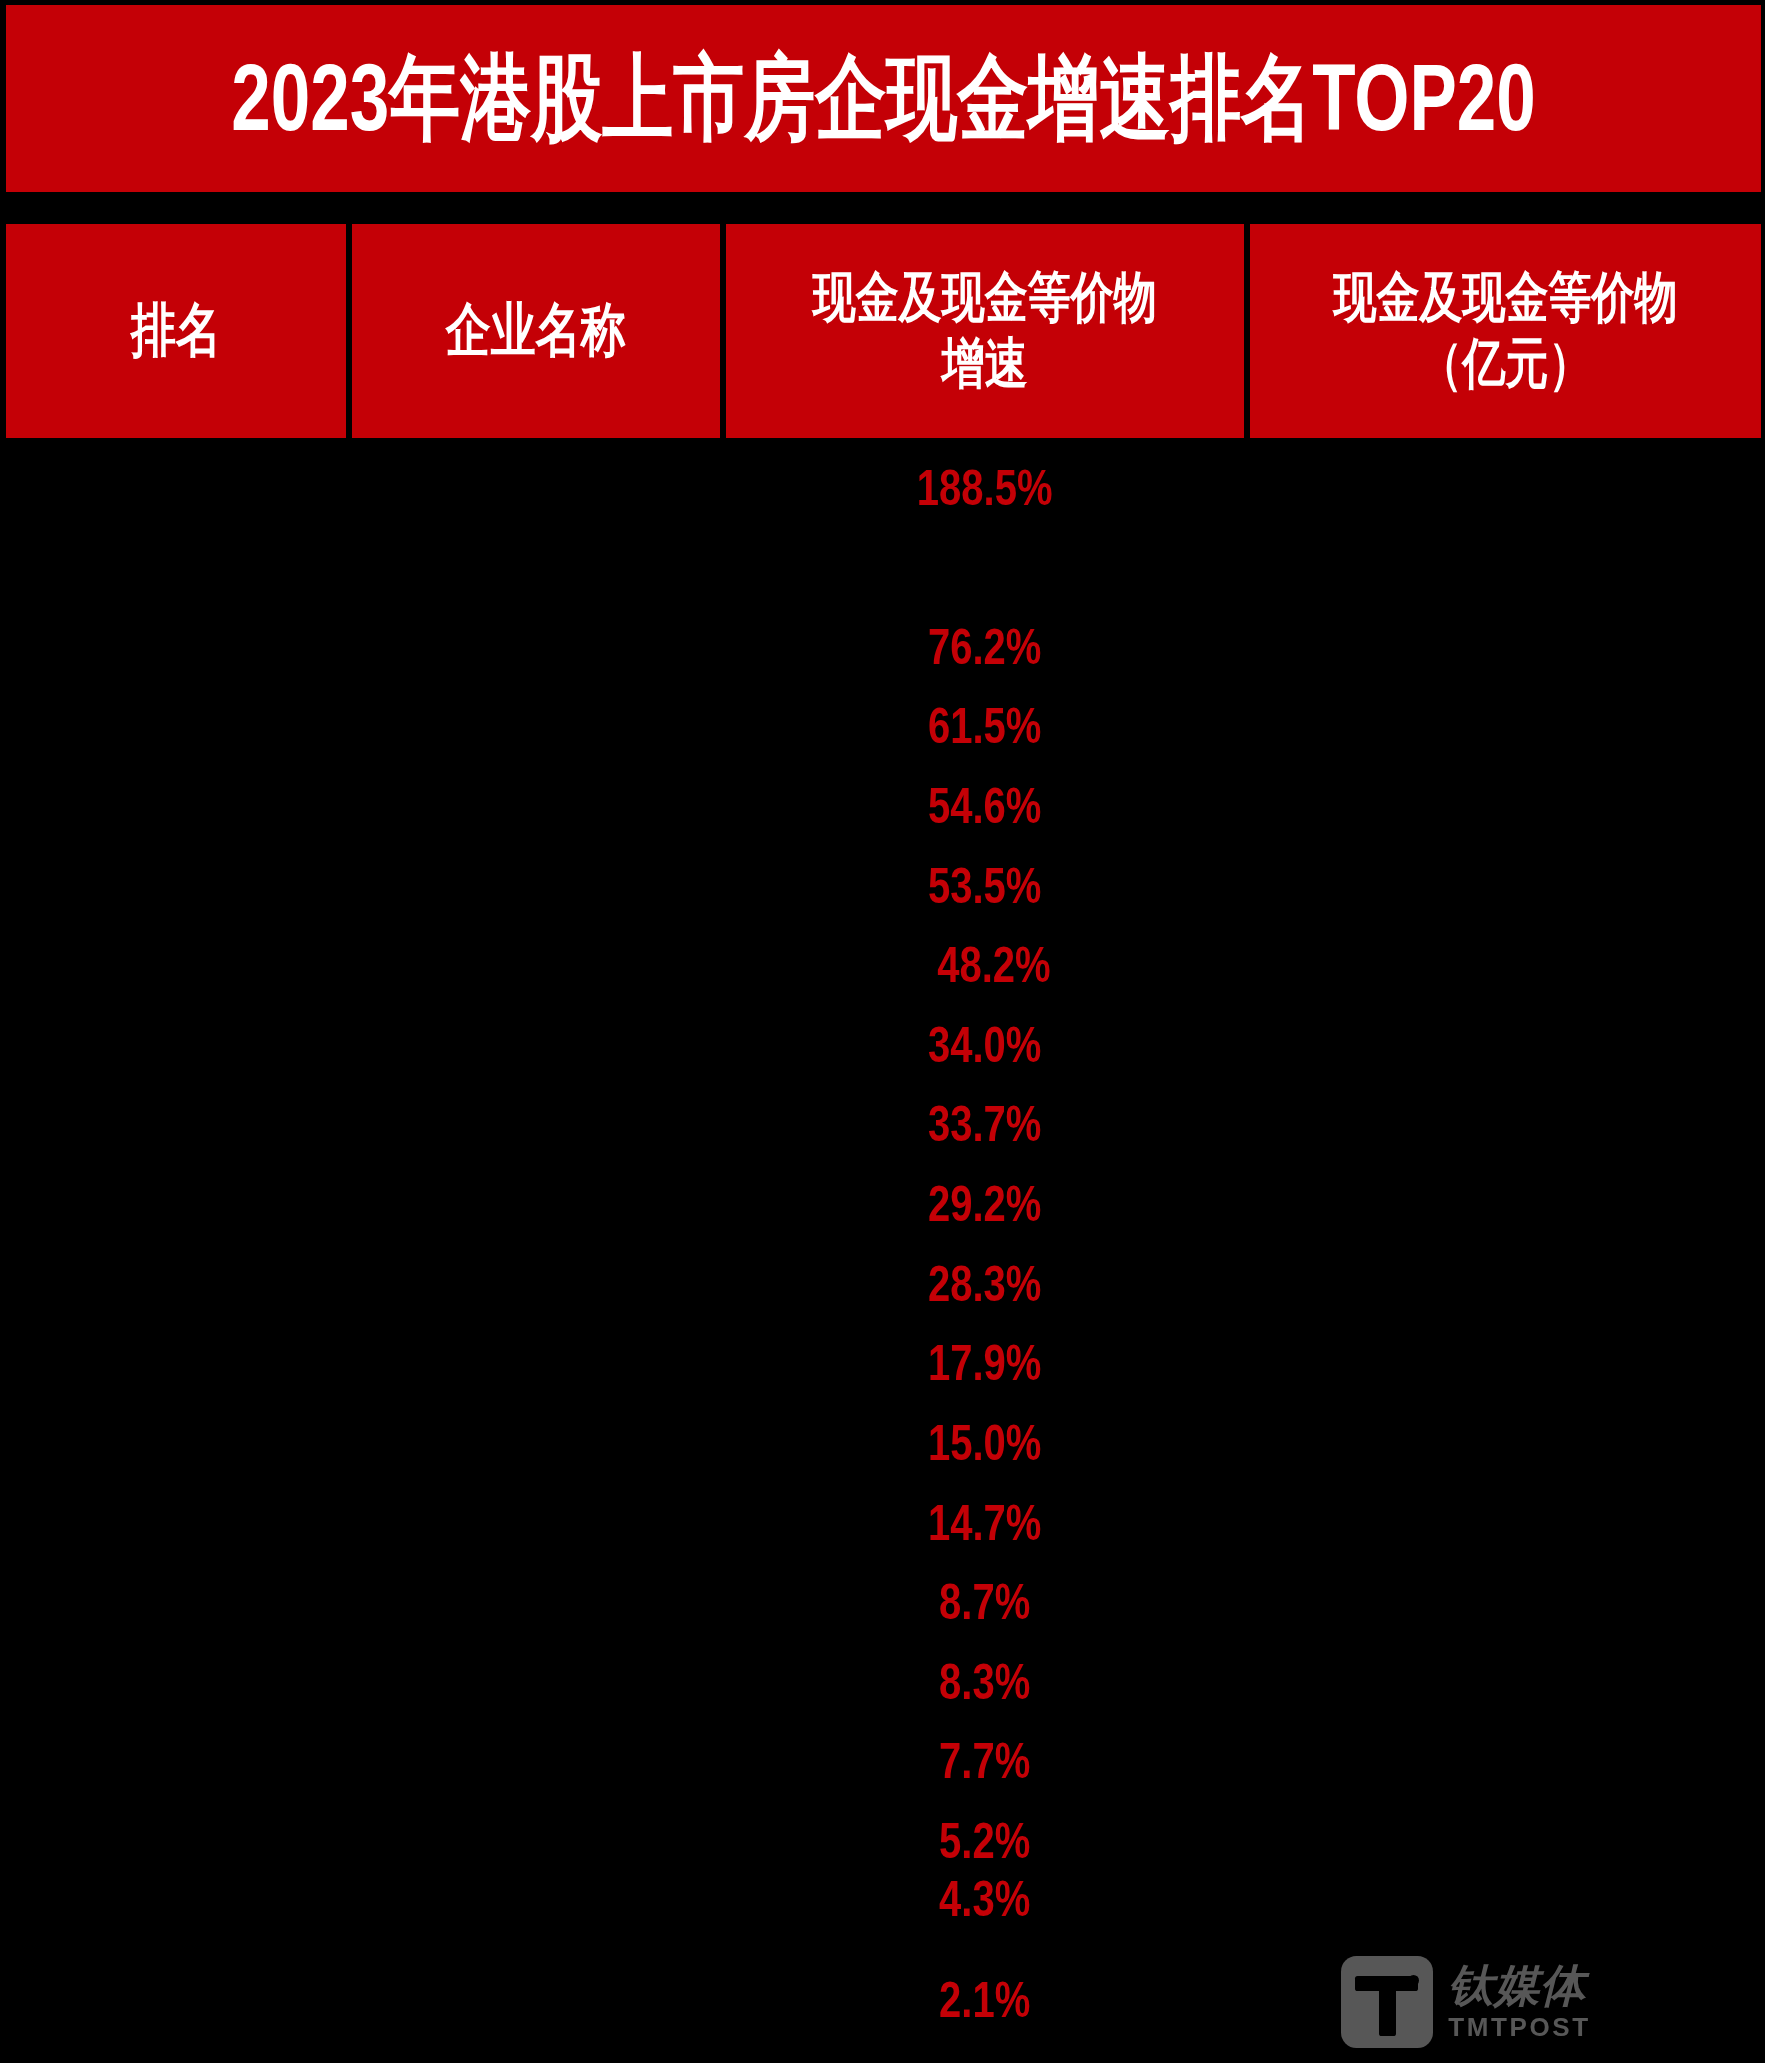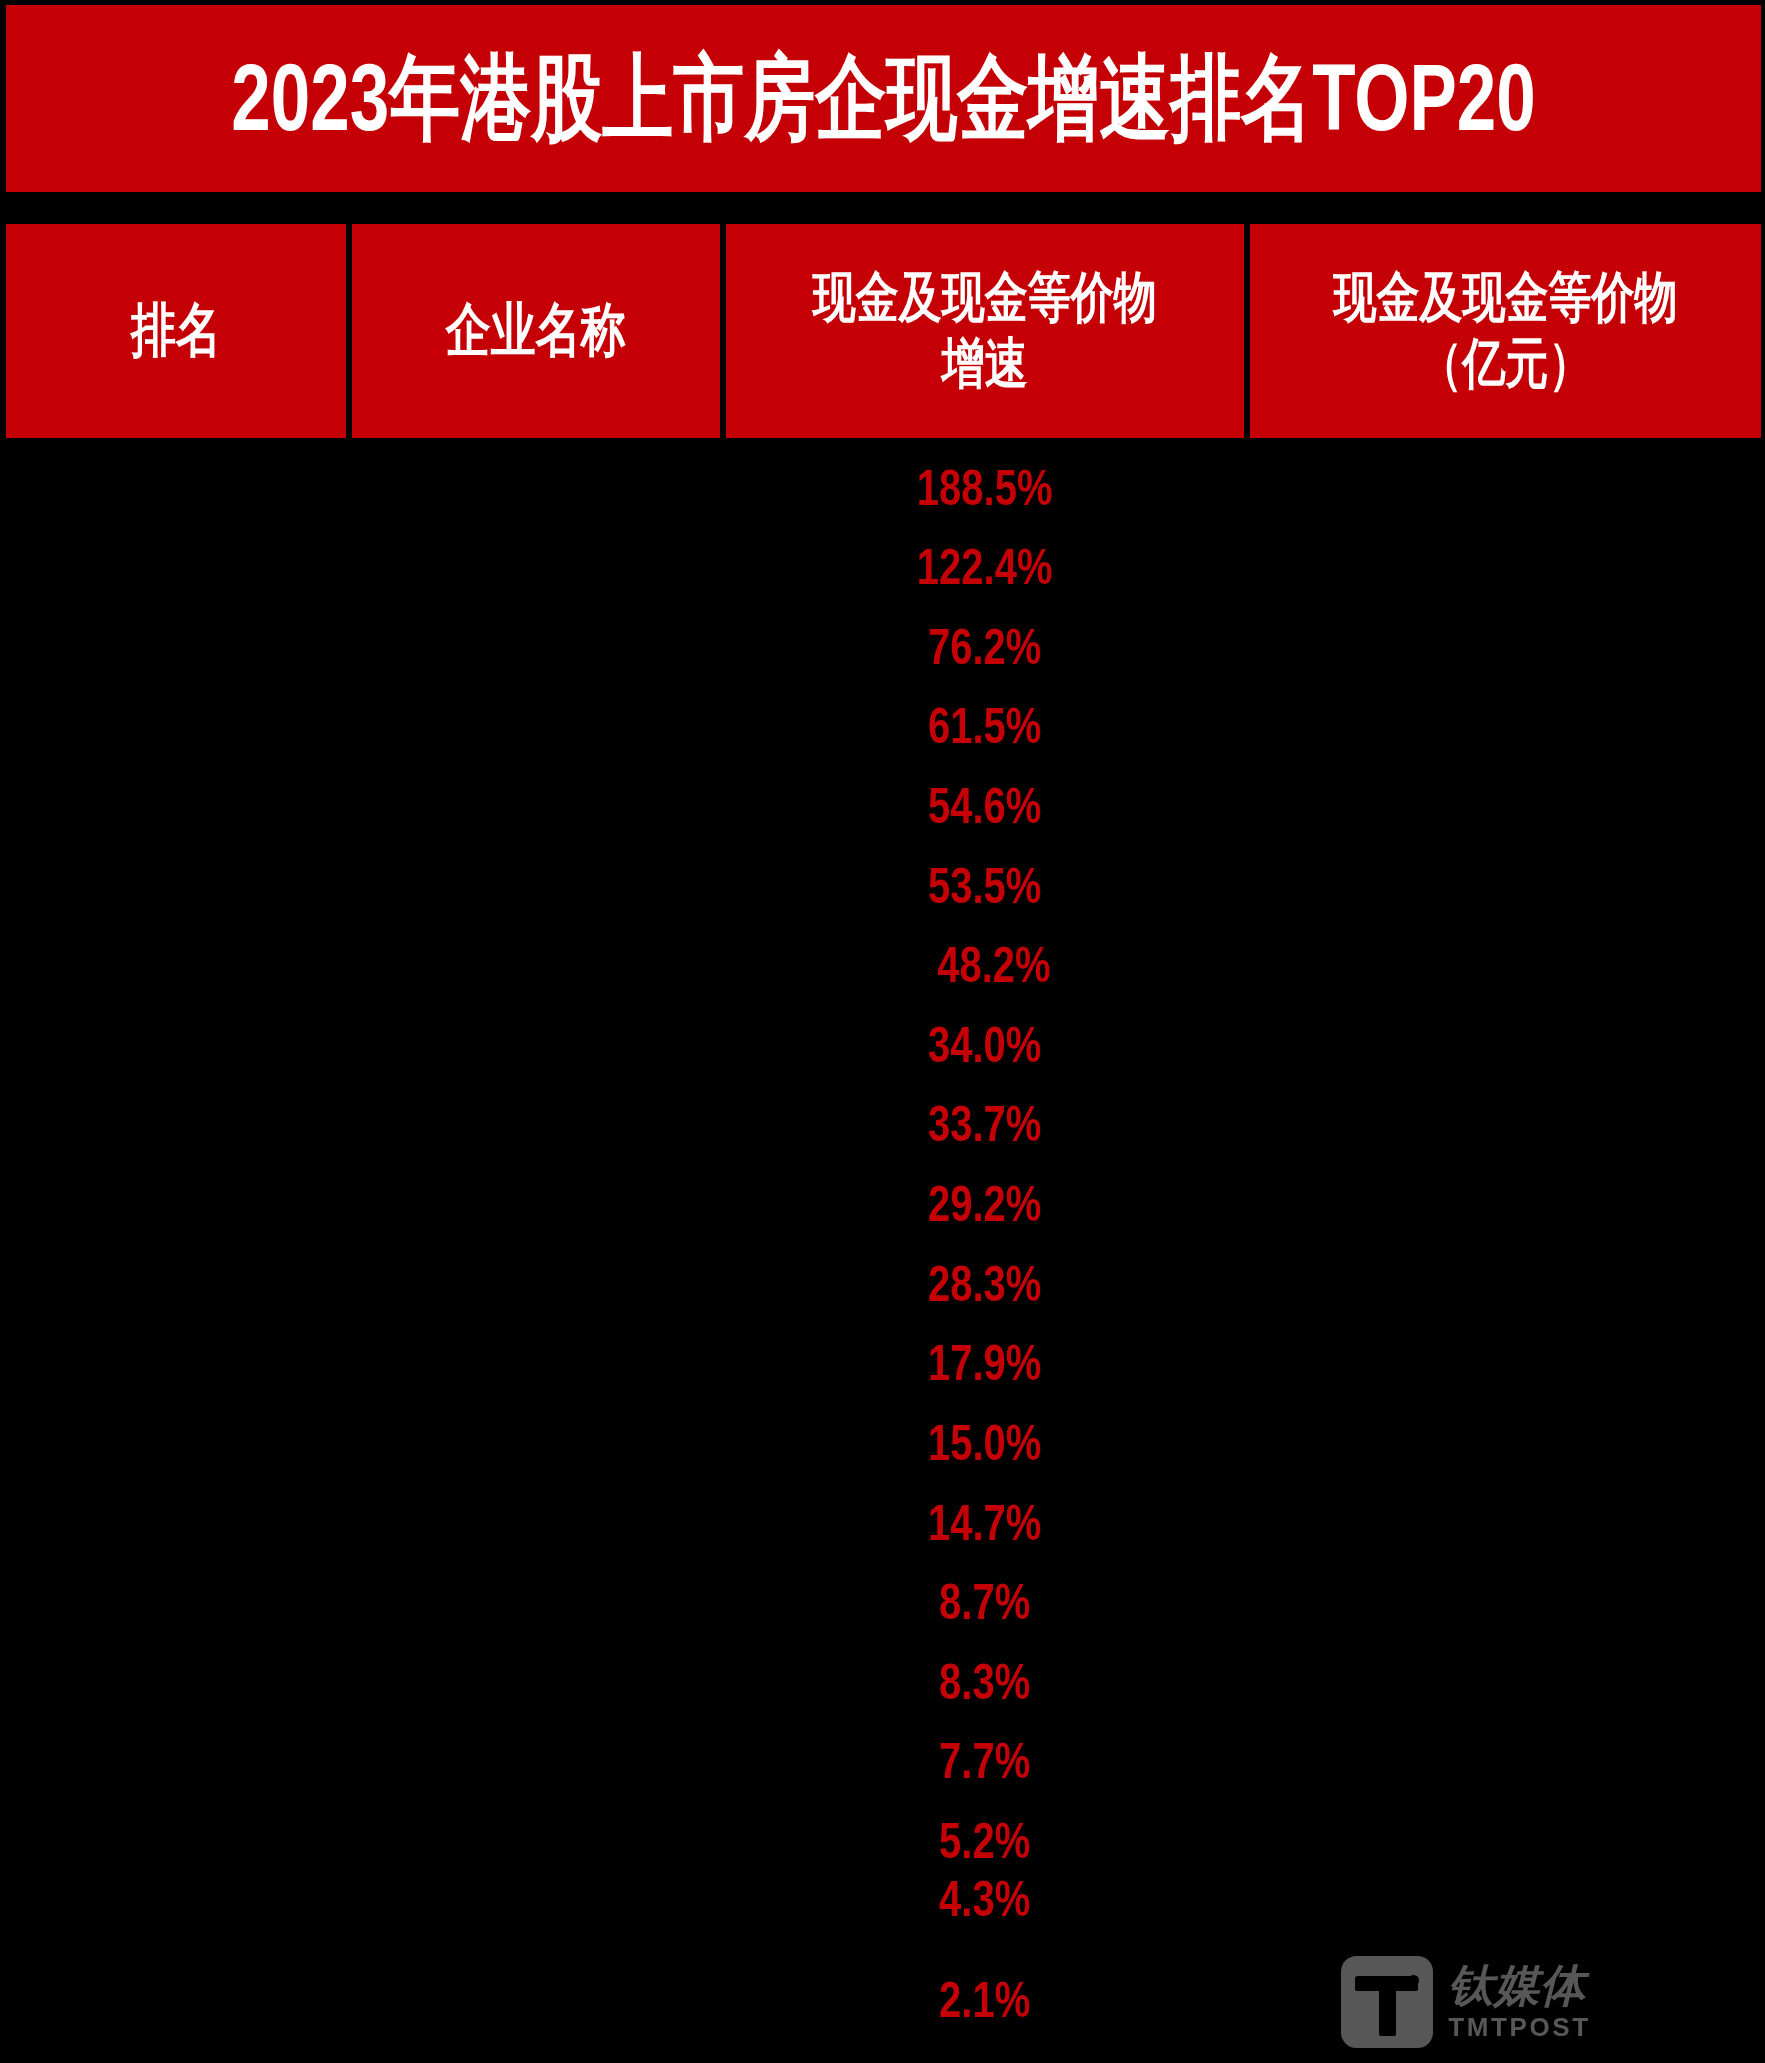--- a/index.html
+++ b/index.html
@@ -251,23 +251,20 @@
           <span class="dim-text"></span>
         </div>
       </div>
       <div class="data-row" style="top: 88px;">
         <div class="cell c-rank">
           <span class="dim-text"></span>
         </div>
         <div class="cell c-name">
           <span class="dim-text"></span>
         </div>
-        <div class="cell c-growth">
-          <span class="val-text" style="color: rgb(196, 0, 6);">122.4%</span>
-        </div>
         <div class="cell c-amount">
           <span class="dim-text"></span>
         </div>
       </div>
       <div class="data-row" style="top: 168px;">
         <div class="cell c-rank">
           <span class="dim-text"></span>
         </div>
         <div class="cell c-name">
           <span class="dim-text"></span>

